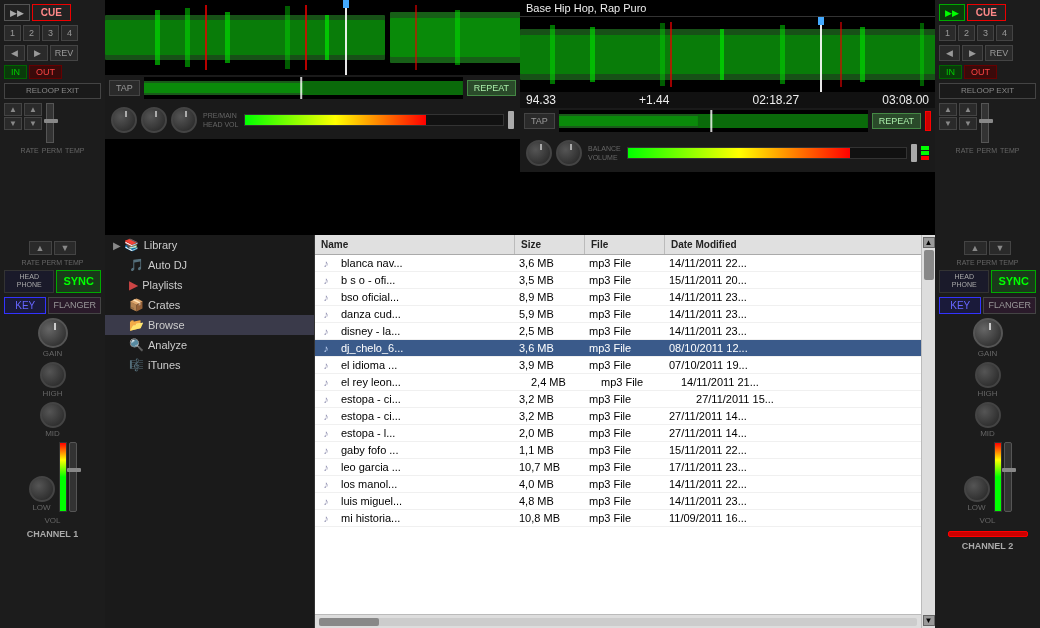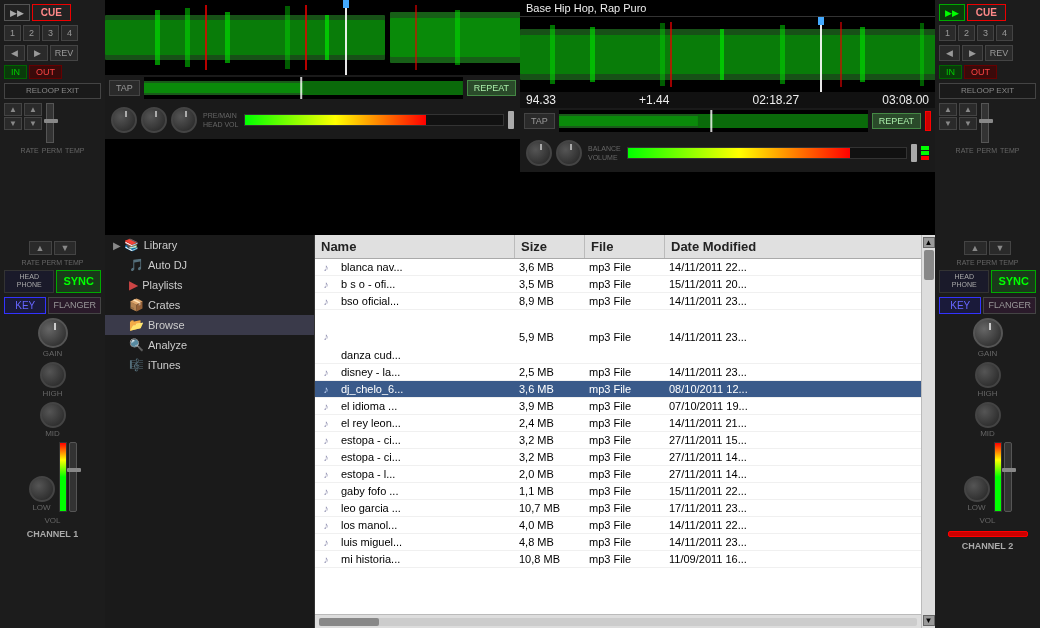--- a/index.html
+++ b/index.html
@@ -389,21 +389,21 @@
           </div>
 
           <div style="display:flex; align-items:center; padding:3px 8px 3px 24px; cursor:pointer; gap:4px;">
             <span style="font-size:12px; color:#c44;">🎼</span>
             <span style="color:#ccc; font-size:11px;">iTunes</span>
           </div>
         </div>
 
         <div style="flex:1; display:flex; flex-direction:column; background:#fff; color:#000;">
 
-          <div style="display:flex; background:#e0e0e0; border-bottom:1px solid #aaa; font-size:13px; font-weight:bold; color:#222; flex-shrink:0;">
+          <div style="display:flex; background:#e0e0e0; border-bottom:1px solid #aaa; font-size:10px; font-weight:bold; color:#222; flex-shrink:0;">
             <div style="width:200px; padding:4px 6px; cursor:pointer; border-right:1px solid #bbb;">Name</div>
             <div style="width:70px; padding:4px 6px; cursor:pointer; border-right:1px solid #bbb;">Size</div>
             <div style="width:80px; padding:4px 6px; cursor:pointer; border-right:1px solid #bbb;">File</div>
             <div style="width:140px; padding:4px 6px; cursor:pointer;">Date Modified</div>
           </div>
 
           <div style="flex:1; overflow-y:auto; background:#fff;" id="file-list-container">
           <div style="display: flex; align-items: center; font-size: 11px; padding: 2px 0px; cursor: pointer; border-bottom: 1px solid rgb(240, 240, 240);">
       <div style="width:22px; text-align:center; font-size:10px; color:#88a;">♪</div>
       <div style="width:178px; overflow:hidden; text-overflow:ellipsis; white-space:nowrap; padding:0 4px;">blanca nav...</div>
@@ -420,21 +420,21 @@
     </div>
               <div style="display: flex; align-items: center; font-size: 11px; padding: 2px 0px; cursor: pointer; border-bottom: 1px solid rgb(240, 240, 240);">
       <div style="width:22px; text-align:center; font-size:10px; color:#88a;">♪</div>
       <div style="width:178px; overflow:hidden; text-overflow:ellipsis; white-space:nowrap; padding:0 4px;">bso oficial...</div>
       <div style="width:70px; padding:0 4px;">8,9 MB</div>
       <div style="width:80px; padding:0 4px;">mp3 File</div>
       <div style="width:140px; padding:0 4px;">14/11/2011 23...</div>
     </div>
               <div style="display: flex; align-items: center; font-size: 11px; padding: 2px 0px; cursor: pointer; border-bottom: 1px solid rgb(240, 240, 240);">
       <div style="width:22px; text-align:center; font-size:10px; color:#88a;">♪</div>
-      <div style="width:178px; overflow:hidden; text-overflow:ellipsis; white-space:nowrap; padding:0 4px;margin-top:37px;">danza cud...</div>
+      <div style="width:178px; overflow:hidden; text-overflow:ellipsis; white-space:nowrap; padding:0 4px;">danza cud...</div>
       <div style="width:70px; padding:0 4px;">5,9 MB</div>
       <div style="width:80px; padding:0 4px;">mp3 File</div>
       <div style="width:140px; padding:0 4px;">14/11/2011 23...</div>
     </div>
               <div style="display: flex; align-items: center; font-size: 11px; padding: 2px 0px; cursor: pointer; border-bottom: 1px solid rgb(240, 240, 240);">
       <div style="width:22px; text-align:center; font-size:10px; color:#88a;">♪</div>
       <div style="width:178px; overflow:hidden; text-overflow:ellipsis; white-space:nowrap; padding:0 4px;">disney - la...</div>
       <div style="width:70px; padding:0 4px;">2,5 MB</div>
       <div style="width:80px; padding:0 4px;">mp3 File</div>
       <div style="width:140px; padding:0 4px;">14/11/2011 23...</div>
@@ -449,30 +449,30 @@
               <div style="display: flex; align-items: center; font-size: 11px; padding: 2px 0px; cursor: pointer; border-bottom: 1px solid rgb(240, 240, 240);">
       <div style="width:22px; text-align:center; font-size:10px; color:#88a;">♪</div>
       <div style="width:178px; overflow:hidden; text-overflow:ellipsis; white-space:nowrap; padding:0 4px;">el idioma ...</div>
       <div style="width:70px; padding:0 4px;">3,9 MB</div>
       <div style="width:80px; padding:0 4px;">mp3 File</div>
       <div style="width:140px; padding:0 4px;">07/10/2011 19...</div>
     </div>
               <div style="display: flex; align-items: center; font-size: 11px; padding: 2px 0px; cursor: pointer; border-bottom: 1px solid rgb(240, 240, 240);">
       <div style="width:22px; text-align:center; font-size:10px; color:#88a;">♪</div>
       <div style="width:178px; overflow:hidden; text-overflow:ellipsis; white-space:nowrap; padding:0 4px;">el rey leon...</div>
-      <div style="width:70px; padding:0 4px;">2,4 MB</div>
+      <div style="width:70px; padding:0 4px;margin-left:12px;">2,4 MB</div>
       <div style="width:80px; padding:0 4px;">mp3 File</div>
       <div style="width:140px; padding:0 4px;">14/11/2011 21...</div>
     </div>
               <div style="display: flex; align-items: center; font-size: 11px; padding: 2px 0px; cursor: pointer; border-bottom: 1px solid rgb(240, 240, 240);">
       <div style="width:22px; text-align:center; font-size:10px; color:#88a;">♪</div>
       <div style="width:178px; overflow:hidden; text-overflow:ellipsis; white-space:nowrap; padding:0 4px;">estopa - ci...</div>
       <div style="width:70px; padding:0 4px;">3,2 MB</div>
       <div style="width:80px; padding:0 4px;">mp3 File</div>
-      <div style="width:140px; padding:0 4px;">27/11/2011 15...</div>
+      <div style="width:140px; padding:0 4px;text-align:center;">27/11/2011 15...</div>
     </div>
               <div style="display: flex; align-items: center; font-size: 11px; padding: 2px 0px; cursor: pointer; border-bottom: 1px solid rgb(240, 240, 240);">
       <div style="width:22px; text-align:center; font-size:10px; color:#88a;">♪</div>
       <div style="width:178px; overflow:hidden; text-overflow:ellipsis; white-space:nowrap; padding:0 4px;">estopa - ci...</div>
       <div style="width:70px; padding:0 4px;">3,2 MB</div>
       <div style="width:80px; padding:0 4px;">mp3 File</div>
       <div style="width:140px; padding:0 4px;">27/11/2011 14...</div>
     </div>
               <div style="display: flex; align-items: center; font-size: 11px; padding: 2px 0px; cursor: pointer; border-bottom: 1px solid rgb(240, 240, 240);">
       <div style="width:22px; text-align:center; font-size:10px; color:#88a;">♪</div>

